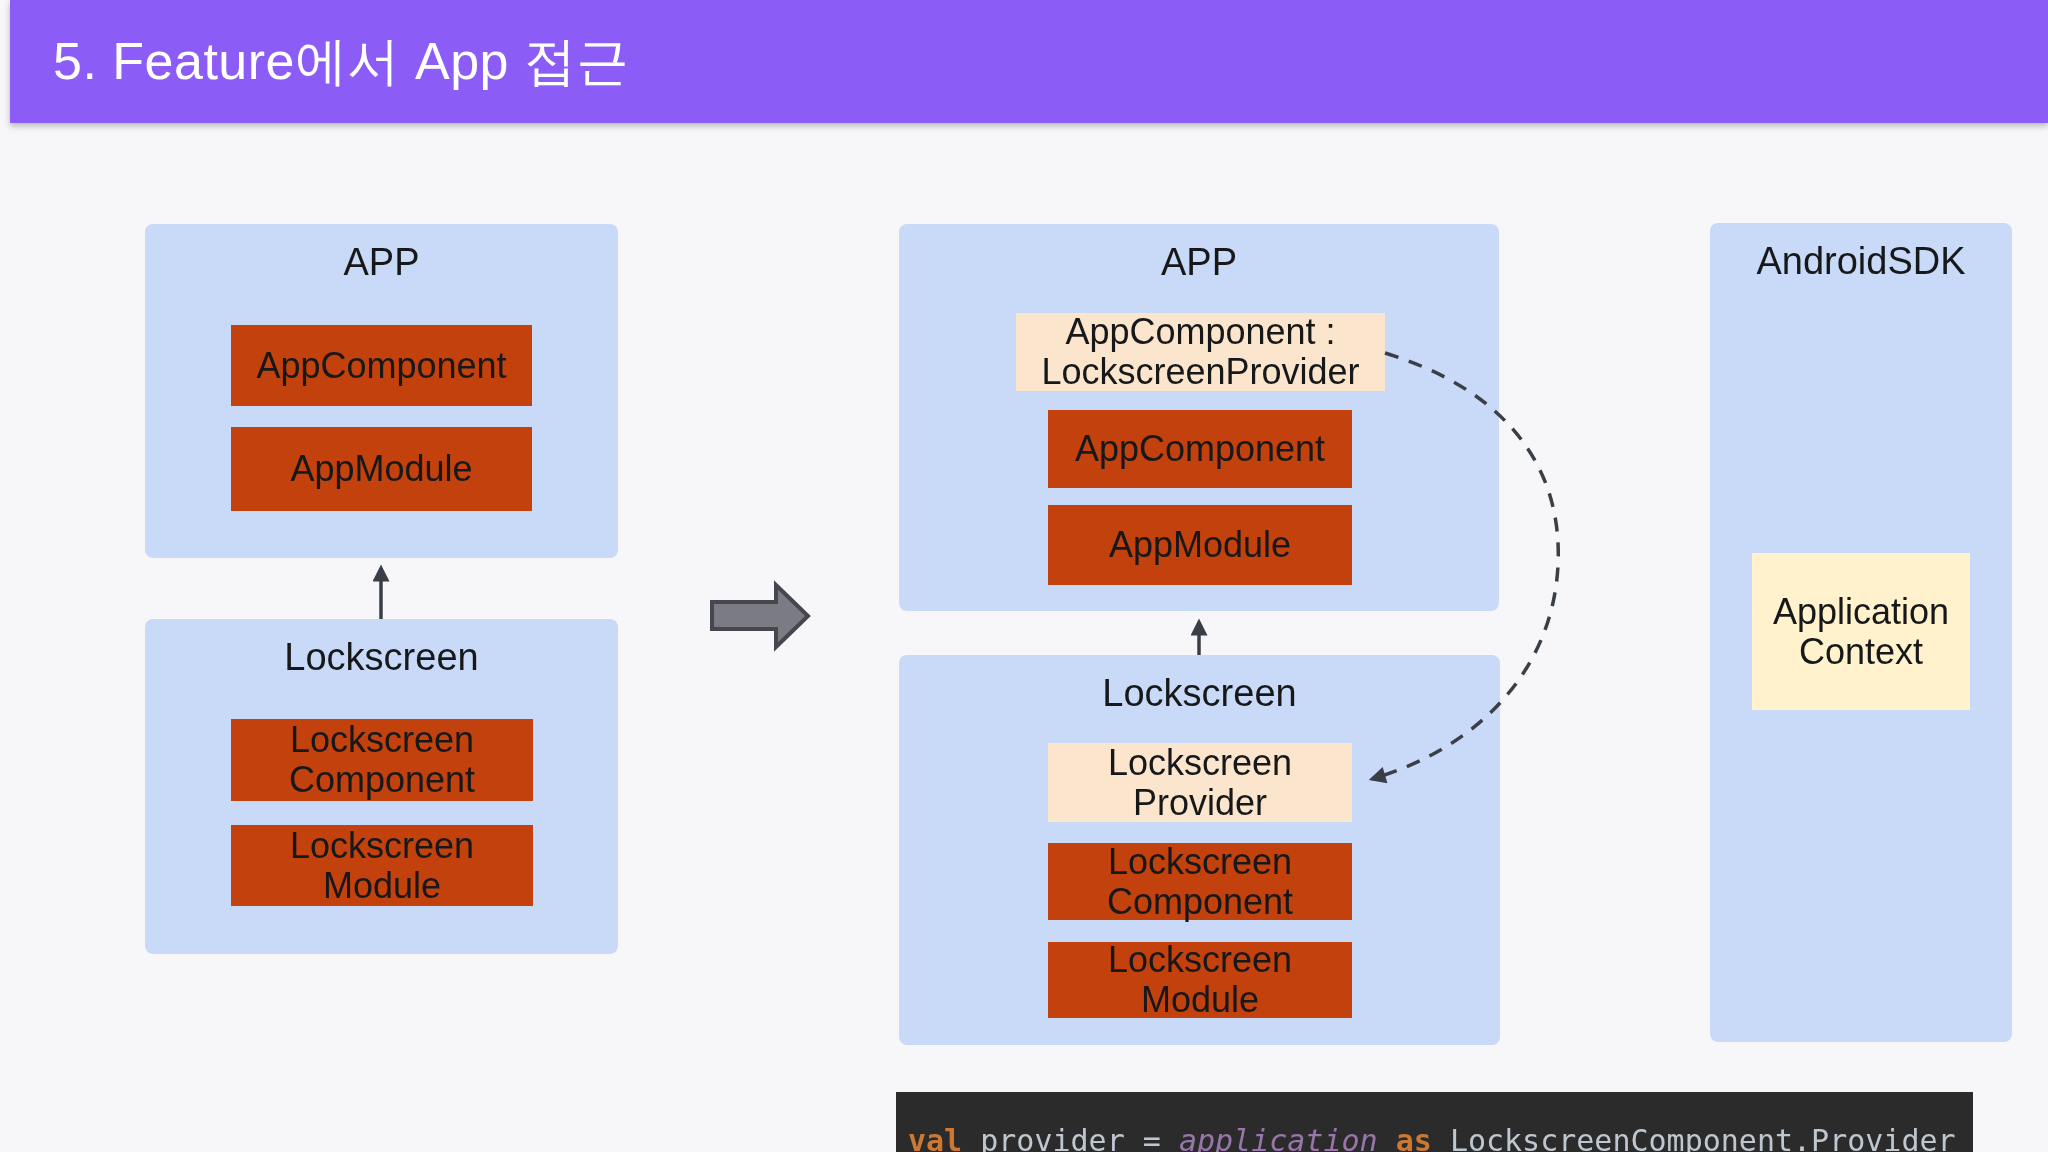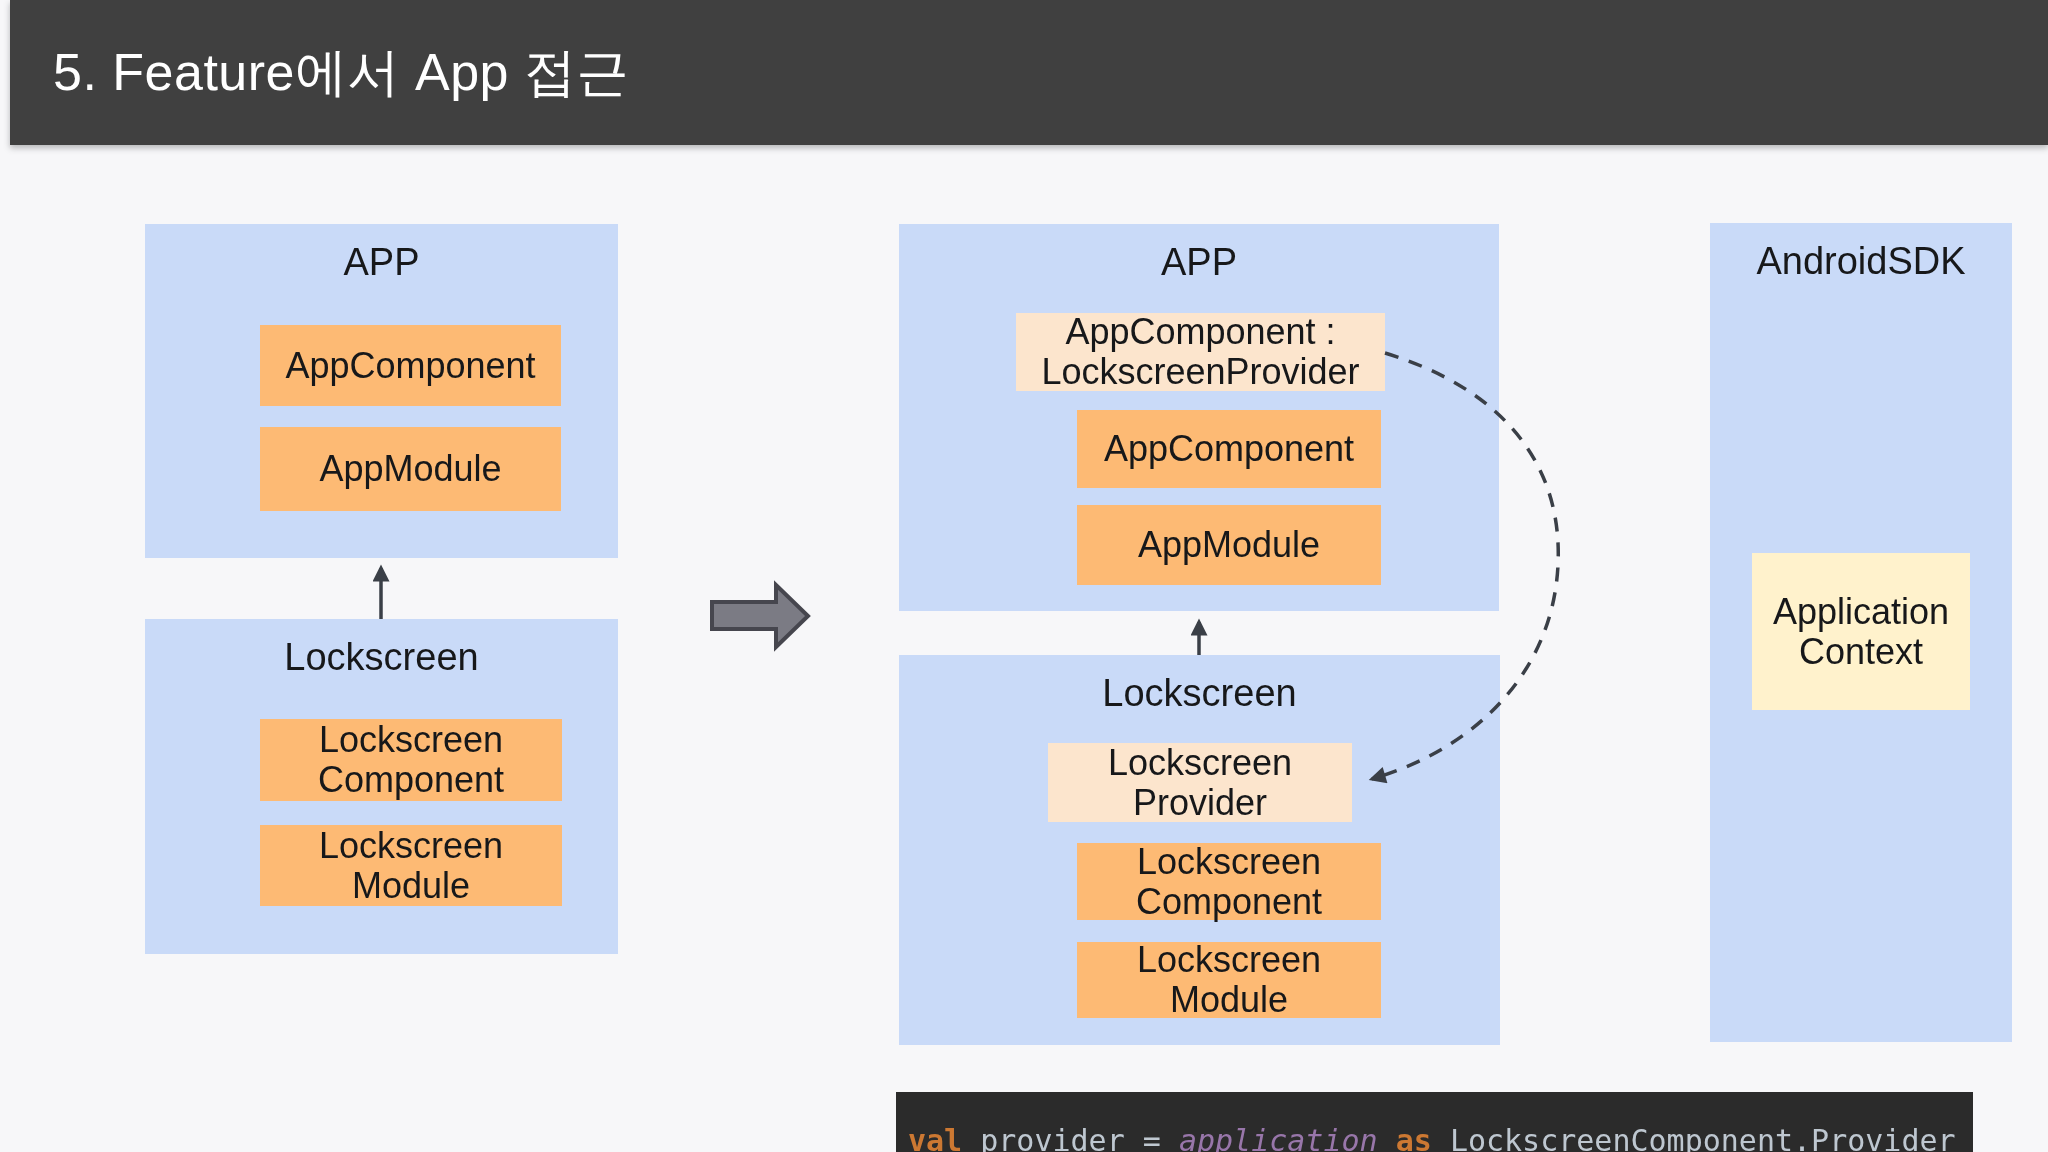--- a/index.html
+++ b/index.html
@@ -1,32 +1,32 @@
 <!DOCTYPE html>
 <html><head>
 <meta charset="utf-8">
 <style>
   html,body{margin:0;padding:0;background:#f7f7f9;}
   #stage{position:relative;width:2048px;height:1152px;background:#f7f7f9;overflow:hidden;
          font-family:"Liberation Sans",sans-serif;color:#17181a;}
 
   
-  .header{position:absolute;left:10px;top:0;right:0;height:145px;background:#404040;
+  .header{position:absolute;left:10px;top:0;right:0;height:123px;background:#8b5cf6;
           display:flex;align-items:center;box-shadow:0 3px 6px rgba(60,64,67,.35);}
   .header .title{padding-left:43px;font-size:52px;color:#ffffff;letter-spacing:.5px;}
 
   
-  .container{position:absolute;background:#c9daf8;}
+  .container{position:absolute;background:#c9daf8;border-radius:8px;}
   .container .ctitle{position:absolute;left:0;top:16px;width:100%;text-align:center;
                      font-size:38px;line-height:44px;}
 
   
   .chip{position:absolute;display:flex;align-items:center;justify-content:center;
         text-align:center;font-size:36px;line-height:40px;white-space:pre-line;}
-  .chip.green{background:#fdba74;margin-left:29px;}
+  .chip.green{background:#c2410c;}
   .chip.orange{background:#fce5cd;}
   .chip.yellow{background:#fff2cc;}
 
   
   svg.connectors{position:absolute;left:0;top:0;width:2048px;height:1152px;pointer-events:none;}
 
   
   .codebar{position:absolute;left:896px;top:1092px;width:1077px;height:96px;background:#2b2b2b;
            display:flex;align-items:center;}
   .codeline{padding-left:12px;font-family:"DejaVu Sans Mono",monospace;font-size:30px;

